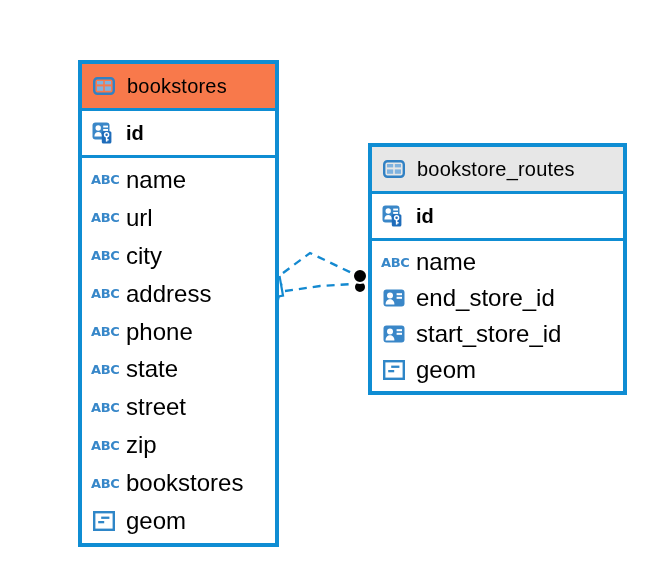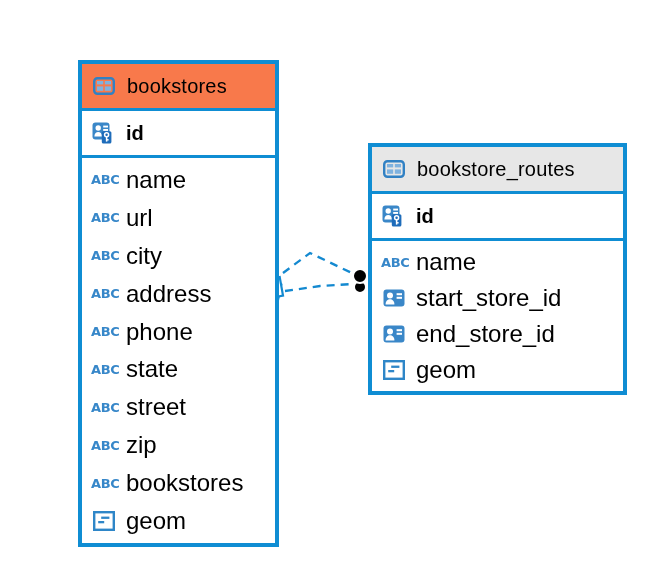--- a/index.html
+++ b/index.html
@@ -240,33 +240,33 @@
       <div class="row">
         <span class="icon-box">
           <svg width="22" height="18" viewBox="0 0 22 18">
             <rect x="0.5" y="0.5" width="21" height="17" rx="3" fill="#3A87C8"></rect>
             <circle cx="7" cy="6.4" r="3" fill="#ffffff"></circle>
             <path d="M2.6 15.4 C2.6 11.8 4.8 10.3 7 10.3 C9.2 10.3 11.4 11.8 11.4 15.4 Z" fill="#ffffff"></path>
             <rect x="13.6" y="4.2" width="5.4" height="2" fill="#ffffff"></rect>
             <rect x="13.6" y="7.8" width="5.4" height="2" fill="#ffffff"></rect>
           </svg>
         </span>
-        <span class="col-name">start_store_id</span>
+        <span class="col-name">end_store_id</span>
       </div>
       <div class="row">
         <span class="icon-box">
           <svg width="22" height="18" viewBox="0 0 22 18">
             <rect x="0.5" y="0.5" width="21" height="17" rx="3" fill="#3A87C8"></rect>
             <circle cx="7" cy="6.4" r="3" fill="#ffffff"></circle>
             <path d="M2.6 15.4 C2.6 11.8 4.8 10.3 7 10.3 C9.2 10.3 11.4 11.8 11.4 15.4 Z" fill="#ffffff"></path>
             <rect x="13.6" y="4.2" width="5.4" height="2" fill="#ffffff"></rect>
             <rect x="13.6" y="7.8" width="5.4" height="2" fill="#ffffff"></rect>
           </svg>
         </span>
-        <span class="col-name">end_store_id</span>
+        <span class="col-name">start_store_id</span>
       </div>
       <div class="row">
         <span class="icon-box">
           <svg width="22" height="20" viewBox="0 0 22 20">
             <rect x="1.2" y="1.2" width="19.6" height="17.6" fill="#ffffff" stroke="#2E86C8" stroke-width="2.4"></rect>
             <rect x="8.2" y="5.6" width="8.2" height="2.3" fill="#2E86C8"></rect>
             <rect x="5.2" y="10" width="6" height="2.3" fill="#2E86C8"></rect>
           </svg>
         </span>
         <span class="col-name">geom</span>

